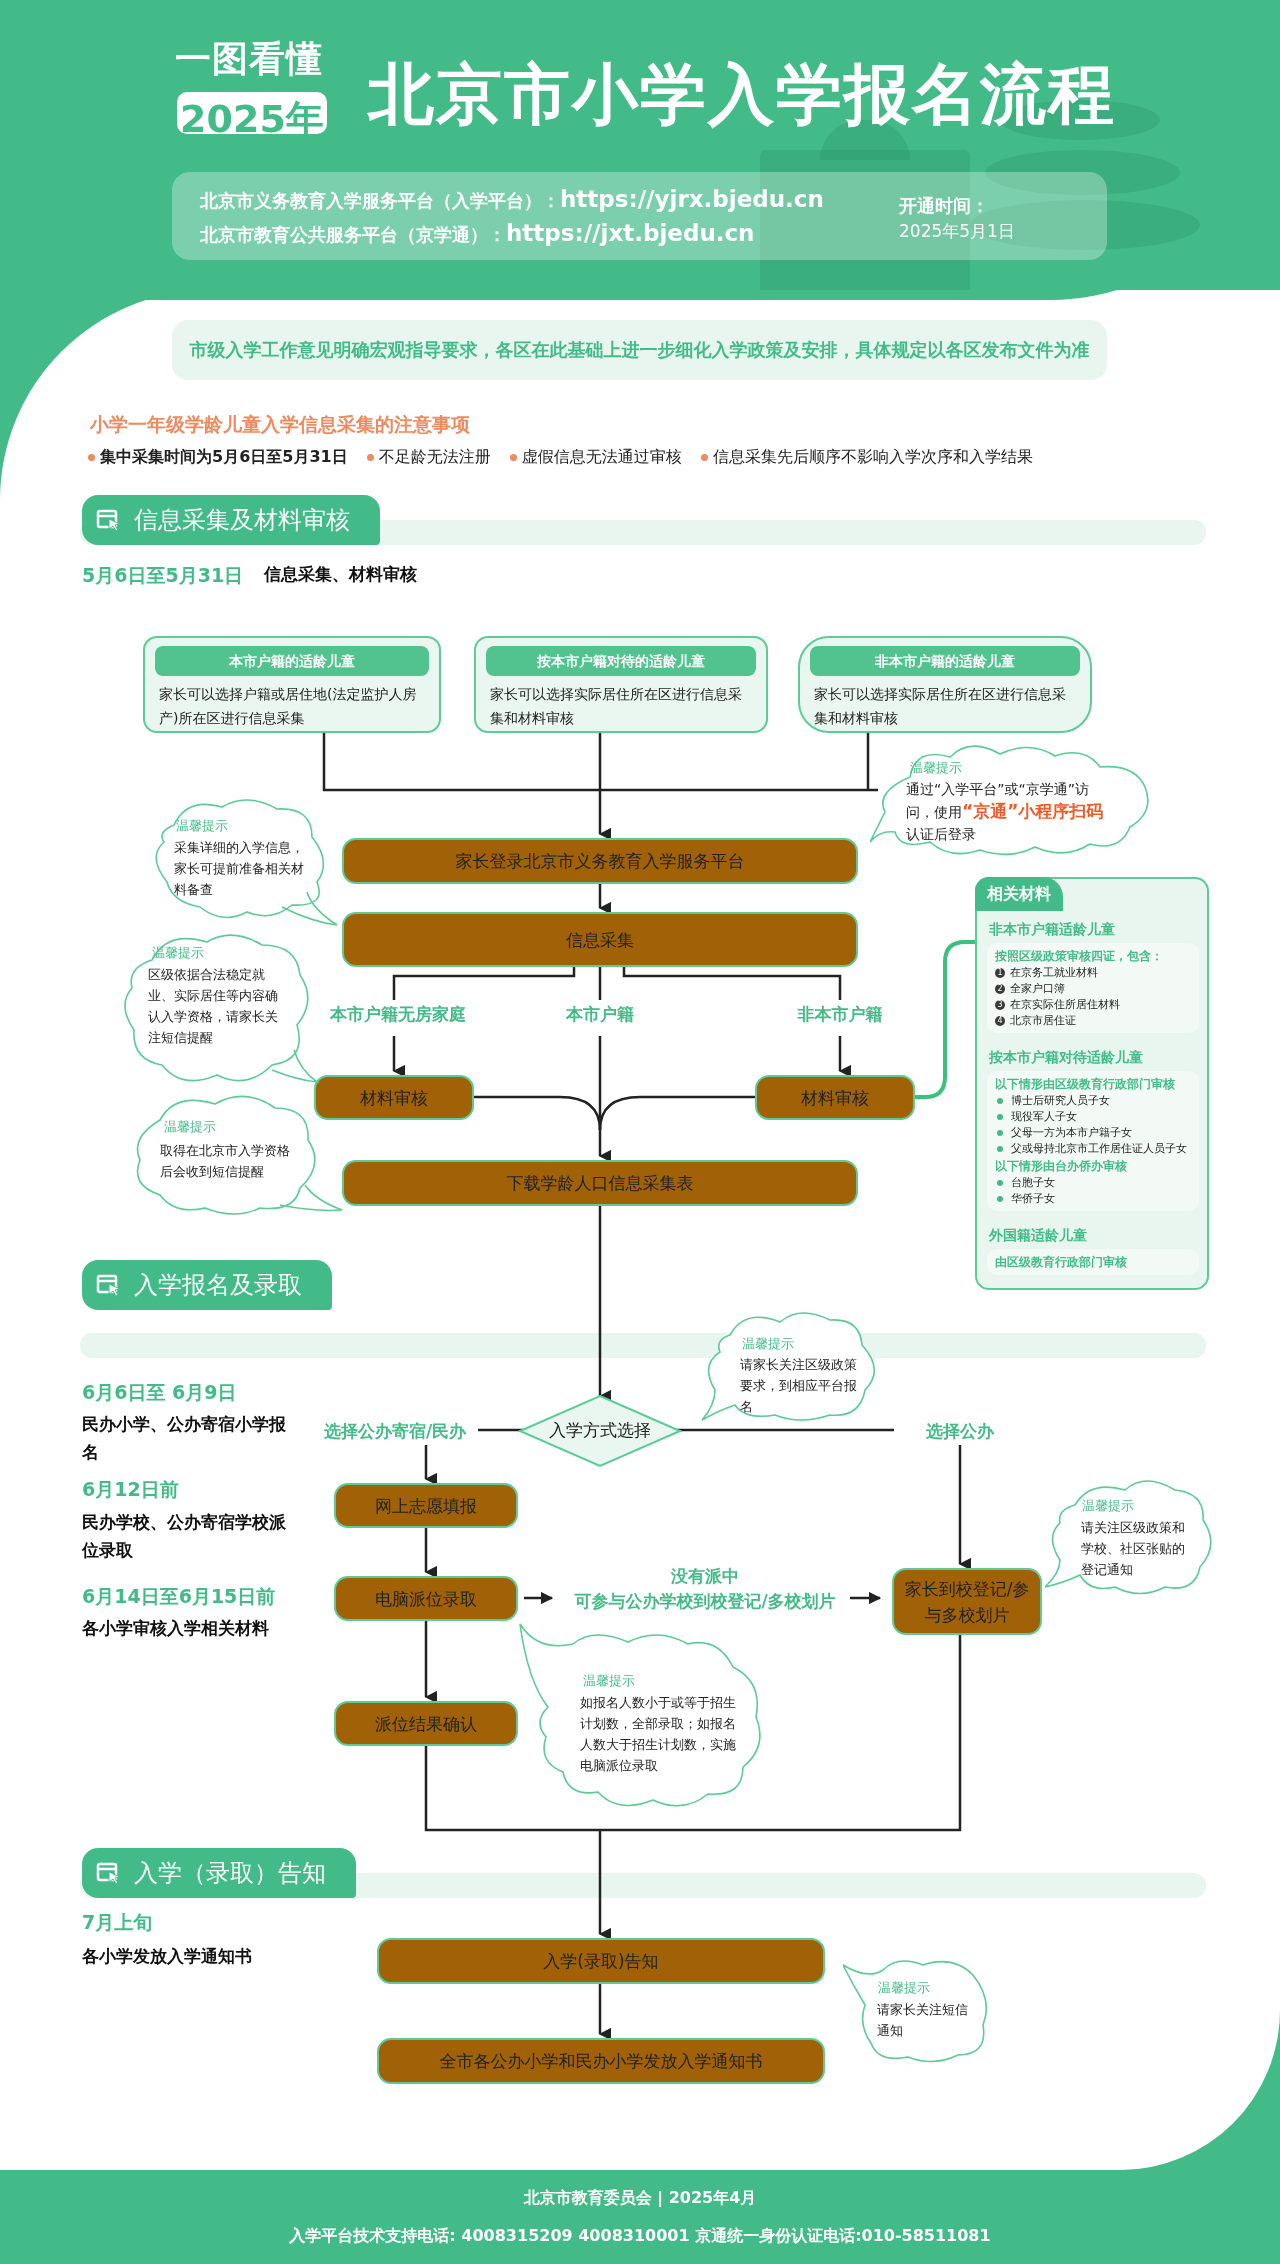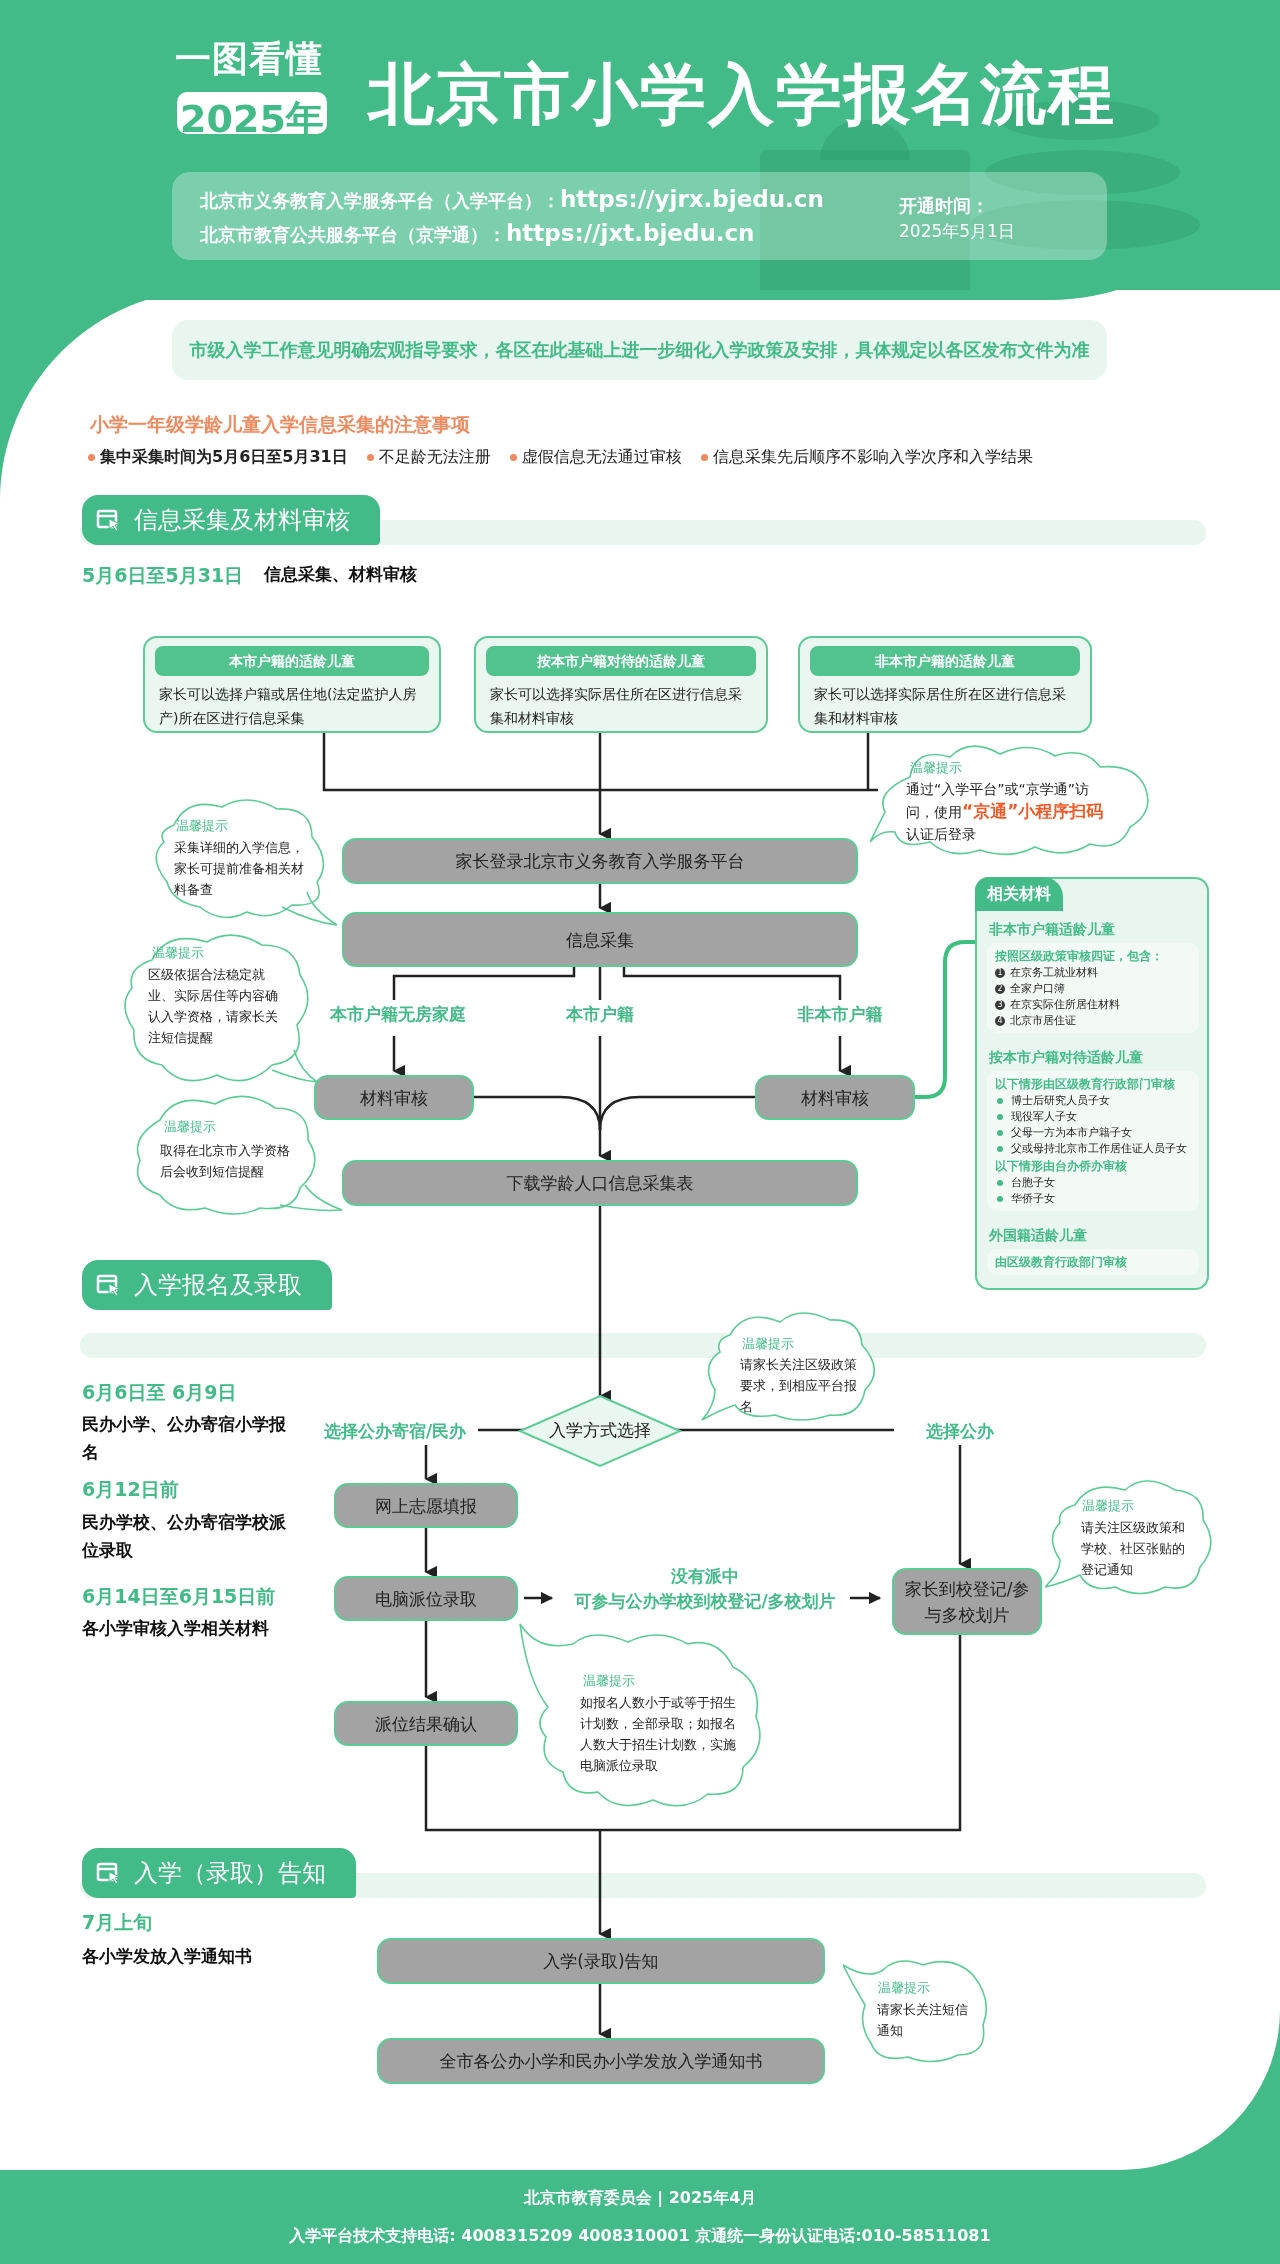--- a/index.html
+++ b/index.html
@@ -25,21 +25,21 @@
   .tip-item { display: inline-block; margin-right: 14px; }
   .tip-item .dot { display: inline-block; width: 7px; height: 7px; border-radius: 50%; background: #ee8a5f; margin-right: 5px; vertical-align: middle; }
   .tip-item.first { font-weight: bold; }
   
   .sec-track { position: absolute; left: 80px; width: 1126px; height: 25px; background: #e8f6ef; border-radius: 12px; z-index: 2; }
   .sec-head { position: absolute; left: 82px; height: 50px; background: #43bb88; border-radius: 16px 16px 4px 16px; color: #fff; font-size: 24px; line-height: 50px; padding-left: 52px; padding-right: 30px; z-index: 3; }
   .sec-icon { position: absolute; left: 14px; top: 14px; width: 26px; height: 22px; }
   .date-green { position: absolute; color: #43bb88; font-size: 19px; font-weight: bold; z-index: 3; }
   .desc-black { position: absolute; color: #111; font-size: 17px; font-weight: bold; z-index: 3; line-height: 28px; }
   
-  .fbox { position: absolute; background: #a3a3a3; border: 2px solid #5ccb96; border-radius: 14px; display: flex; align-items: center; justify-content: center; font-size: 17px; color: #222; text-align: center; z-index: 4; line-height: 26px; }
+  .fbox { position: absolute; background: #a16207; border: 2px solid #5ccb96; border-radius: 14px; display: flex; align-items: center; justify-content: center; font-size: 17px; color: #222; text-align: center; z-index: 4; line-height: 26px; }
   .catbox { position: absolute; background: #eaf7f0; border: 2px solid #5ccb96; border-radius: 14px; z-index: 4; padding: 8px 10px; }
   .catbox .cat-title { background: #52c28e; color: #fff; border-radius: 8px; height: 30px; line-height: 30px; text-align: center; font-size: 14px; font-weight: bold; }
   .catbox .cat-desc { font-size: 14px; line-height: 24px; margin-top: 6px; padding: 0 4px; color: #222; }
   .branch-label { position: absolute; color: #43bb88; font-size: 17px; font-weight: bold; z-index: 4; white-space: nowrap; text-align: center; }
   #flow-svg { position: absolute; left: 0; top: 0; z-index: 3; }
   .cloud { position: absolute; z-index: 5; }
   .cloud svg { position: absolute; left: 0; top: 0; }
   .cloud .ct { position: absolute; font-size: 13px; color: #43bb88; }
   .cloud .cb { position: absolute; font-size: 14px; line-height: 22px; color: #222; }
   .cloud .hl { color: #f05a28; font-weight: bold; font-size: 17px; }
@@ -178,21 +178,21 @@
 </svg>
 
 <div class="catbox" style="left:143px;top:636px;width:298px;height:97px;">
   <div class="cat-title">本市户籍的适龄儿童</div>
   <div class="cat-desc">家长可以选择户籍或居住地(法定监护人房产)所在区进行信息采集</div>
 </div>
 <div class="catbox" style="left:474px;top:636px;width:294px;height:97px;">
   <div class="cat-title">按本市户籍对待的适龄儿童</div>
   <div class="cat-desc">家长可以选择实际居住所在区进行信息采集和材料审核</div>
 </div>
-<div class="catbox" style="left:798px;top:636px;width:294px;height:97px;">
+<div class="catbox" style="left:798px;top:636px;width:294px;height:97px;border-radius:31px;">
   <div class="cat-title">非本市户籍的适龄儿童</div>
   <div class="cat-desc">家长可以选择实际居住所在区进行信息采集和材料审核</div>
 </div>
 
 <div class="fbox" style="left:342px;top:838px;width:516px;height:46px;">家长登录北京市义务教育入学服务平台</div>
 <div class="fbox" style="left:342px;top:912px;width:516px;height:55px;">信息采集</div>
 <div class="branch-label" style="left:330px;top:1003px;width:130px;">本市户籍无房家庭</div>
 <div class="branch-label" style="left:560px;top:1003px;width:80px;">本市户籍</div>
 <div class="branch-label" style="left:790px;top:1003px;width:100px;">非本市户籍</div>
 <div class="fbox" style="left:314px;top:1075px;width:160px;height:45px;">材料审核</div>

